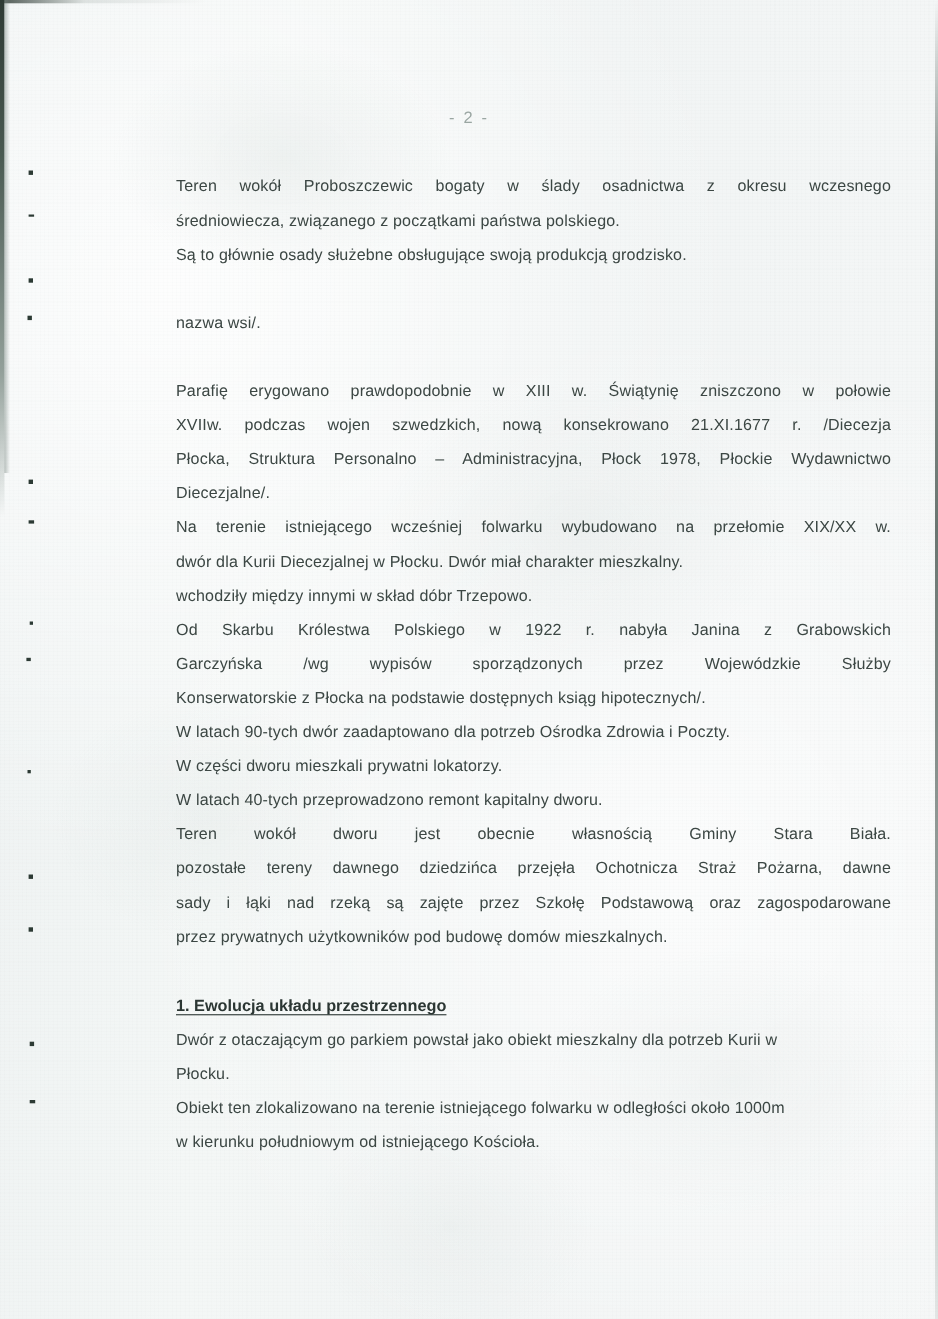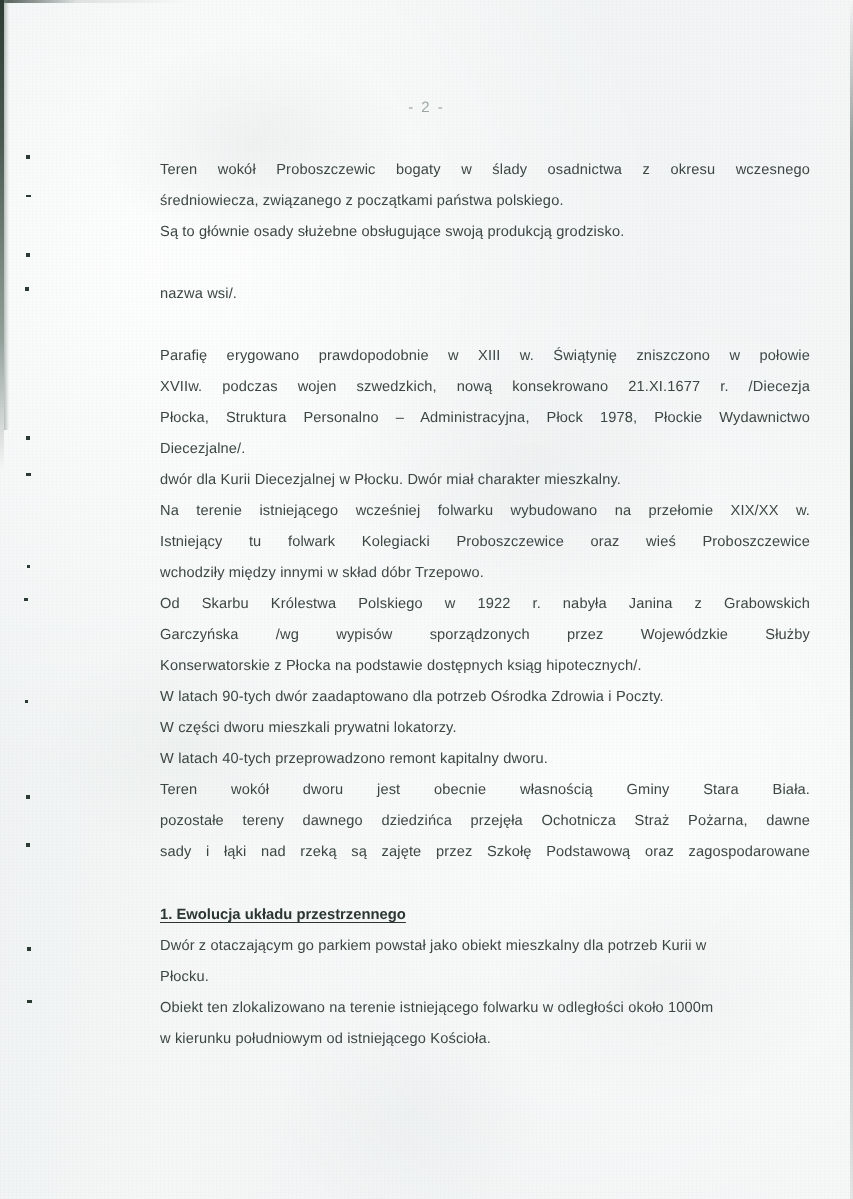--- a/index.html
+++ b/index.html
@@ -176,33 +176,33 @@
       <div class="line just">Teren  wokół  Proboszczewic  bogaty  w  ślady  osadnictwa  z  okresu  wczesnego</div>
       <div class="line">średniowiecza, związanego z początkami państwa polskiego.</div>
       <div class="line">Są to głównie osady służebne obsługujące swoją produkcją grodzisko.</div>
       <div class="gap-para"></div>
       <div class="line">nazwa wsi/.</div>
       <div class="gap-para"></div>
       <div class="line just">Parafię  erygowano  prawdopodobnie  w  XIII  w.    Świątynię  zniszczono  w  połowie</div>
       <div class="line just">XVIIw.  podczas  wojen  szwedzkich,  nową  konsekrowano  21.XI.1677  r.  /Diecezja</div>
       <div class="line just">Płocka, Struktura Personalno – Administracyjna, Płock 1978, Płockie Wydawnictwo</div>
       <div class="line">Diecezjalne/.</div>
+      <div class="line just">Na  terenie  istniejącego  wcześniej  folwarku  wybudowano  na  przełomie  XIX/XX  w.</div>
       <div class="line">dwór dla Kurii Diecezjalnej w Płocku. Dwór miał charakter mieszkalny.</div>
-      <div class="line just">Na  terenie  istniejącego  wcześniej  folwarku  wybudowano  na  przełomie  XIX/XX  w.</div>
-      <div class="line just">Istniejący  tu  folwark  Kolegiacki  Proboszczewice  oraz  wieś  Proboszczewice</div>
       <div class="line">wchodziły między innymi w skład dóbr Trzepowo.</div>
       <div class="line just">Od  Skarbu  Królestwa  Polskiego  w  1922  r.  nabyła  Janina  z  Grabowskich</div>
       <div class="line just">Garczyńska    /wg    wypisów    sporządzonych    przez    Wojewódzkie    Służby</div>
       <div class="line">Konserwatorskie z Płocka na podstawie dostępnych ksiąg hipotecznych/.</div>
       <div class="line">W latach 90-tych dwór zaadaptowano dla potrzeb Ośrodka Zdrowia i Poczty.</div>
       <div class="line">W części dworu mieszkali prywatni lokatorzy.</div>
       <div class="line">W latach 40-tych przeprowadzono remont kapitalny dworu.</div>
       <div class="line just">Teren    wokół    dworu    jest    obecnie    własnością    Gminy    Stara    Biała.</div>
       <div class="line just">pozostałe tereny dawnego dziedzińca przejęła Ochotnicza Straż Pożarna, dawne</div>
       <div class="line just">sady i łąki nad rzeką są zajęte przez Szkołę Podstawową oraz zagospodarowane</div>
+      <div class="line">przez prywatnych użytkowników pod budowę domów mieszkalnych.</div>
       <div class="gap-para"></div>
       <div class="heading-row"><span class="heading">1. Ewolucja układu przestrzennego</span></div>
       <div class="line">Dwór z otaczającym go parkiem powstał jako obiekt mieszkalny dla potrzeb Kurii w</div>
       <div class="line">Płocku.</div>
       <div class="line">Obiekt ten zlokalizowano na terenie istniejącego folwarku w odległości około 1000m</div>
       <div class="line">w kierunku południowym od istniejącego Kościoła.</div>
     </div>
 
 </div>
 

